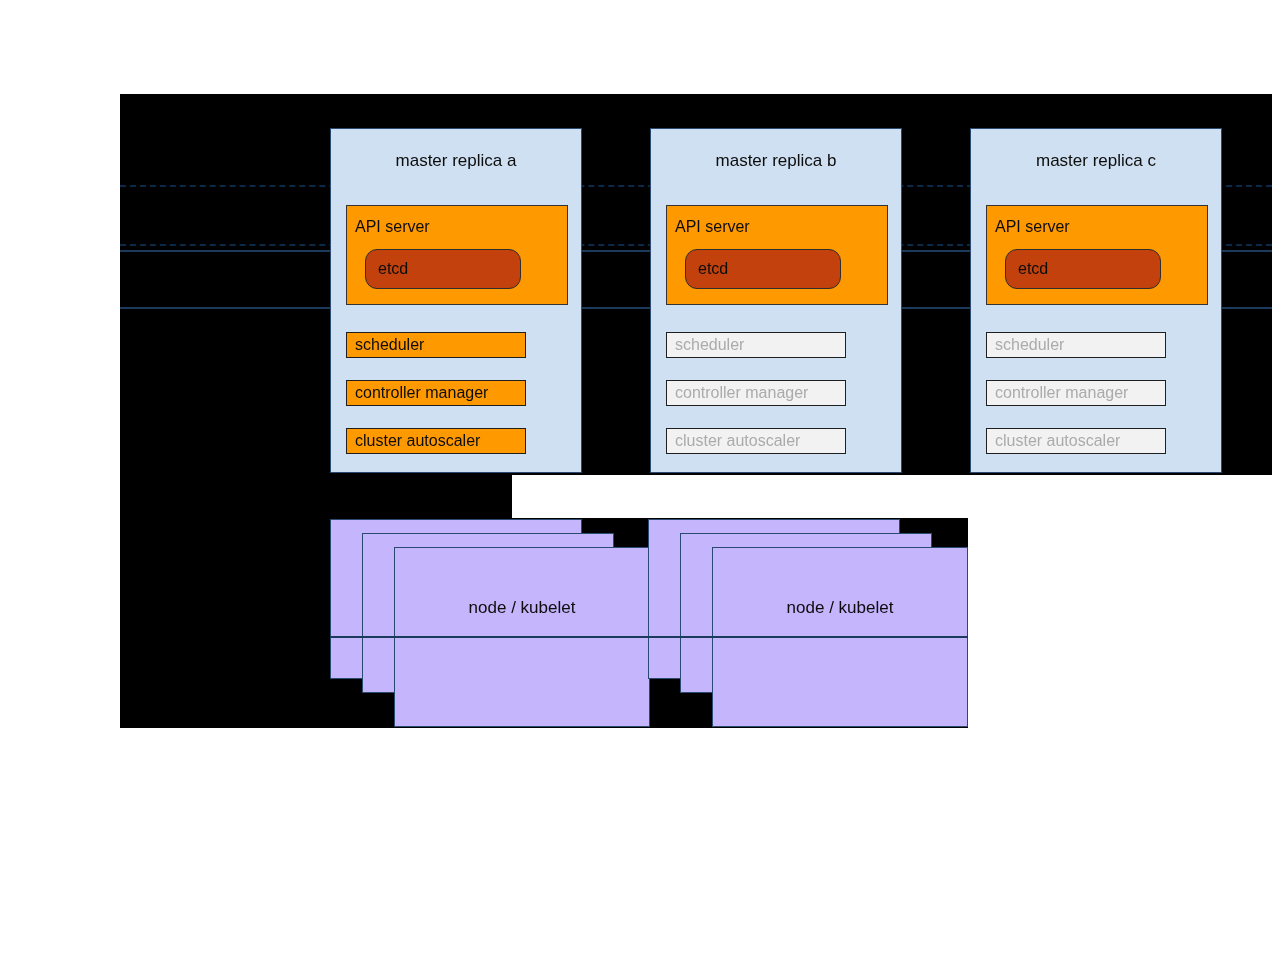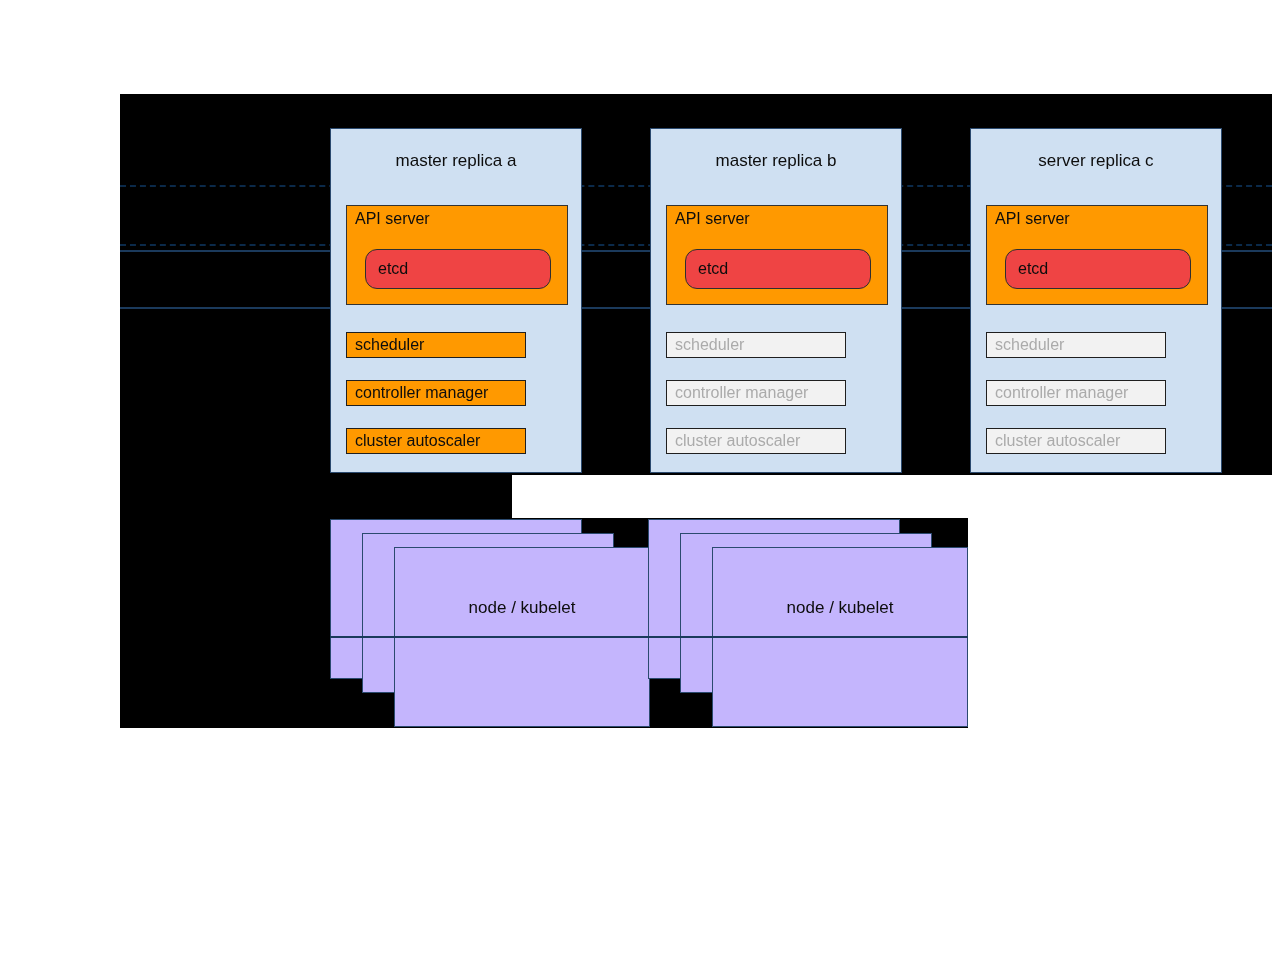--- a/index.html
+++ b/index.html
@@ -60,31 +60,31 @@
     left: 15px;
     width: 222px;
     height: 100px;
     background: #ff9900;
     border: 1px solid #333333;
     box-sizing: border-box;
   }
   .apiserver-label {
     position: absolute;
     left: 8px;
-    top: 4px;
+    top: 12px;
     font-size: 16px;
     color: #0d0d0d;
   }
   .etcd-box {
     position: absolute;
     left: 18px;
     top: 43px;
-    width: 186px;
+    width: 156px;
     height: 40px;
-    background: #ef4444;
+    background: #c2410c;
     border: 1px solid #2f2f2f;
     border-radius: 12px;
     box-sizing: border-box;
   }
   .etcd-label {
     position: absolute;
     left: 12px;
     top: 10px;
     font-size: 16px;
     color: #0d0d0d;
@@ -159,21 +159,21 @@
       <div class="etcd-box">
         <span class="etcd-label">etcd</span>
       </div>
     </div>
     <div class="comp inactive" style="top:203px;">scheduler</div>
     <div class="comp inactive" style="top:251px;">controller manager</div>
     <div class="comp inactive" style="top:299px;">cluster autoscaler</div>
   </div>
 
   <div class="replica" style="left:970px; top:128px; height:345px;">
-    <div class="replica-title">server replica c</div>
+    <div class="replica-title">master replica c</div>
     <div class="apiserver-band" style="top:76px;">
       <span class="apiserver-label">API server</span>
       <div class="etcd-box">
         <span class="etcd-label">etcd</span>
       </div>
     </div>
     <div class="comp inactive" style="top:203px;">scheduler</div>
     <div class="comp inactive" style="top:251px;">controller manager</div>
     <div class="comp inactive" style="top:299px;">cluster autoscaler</div>
   </div>

